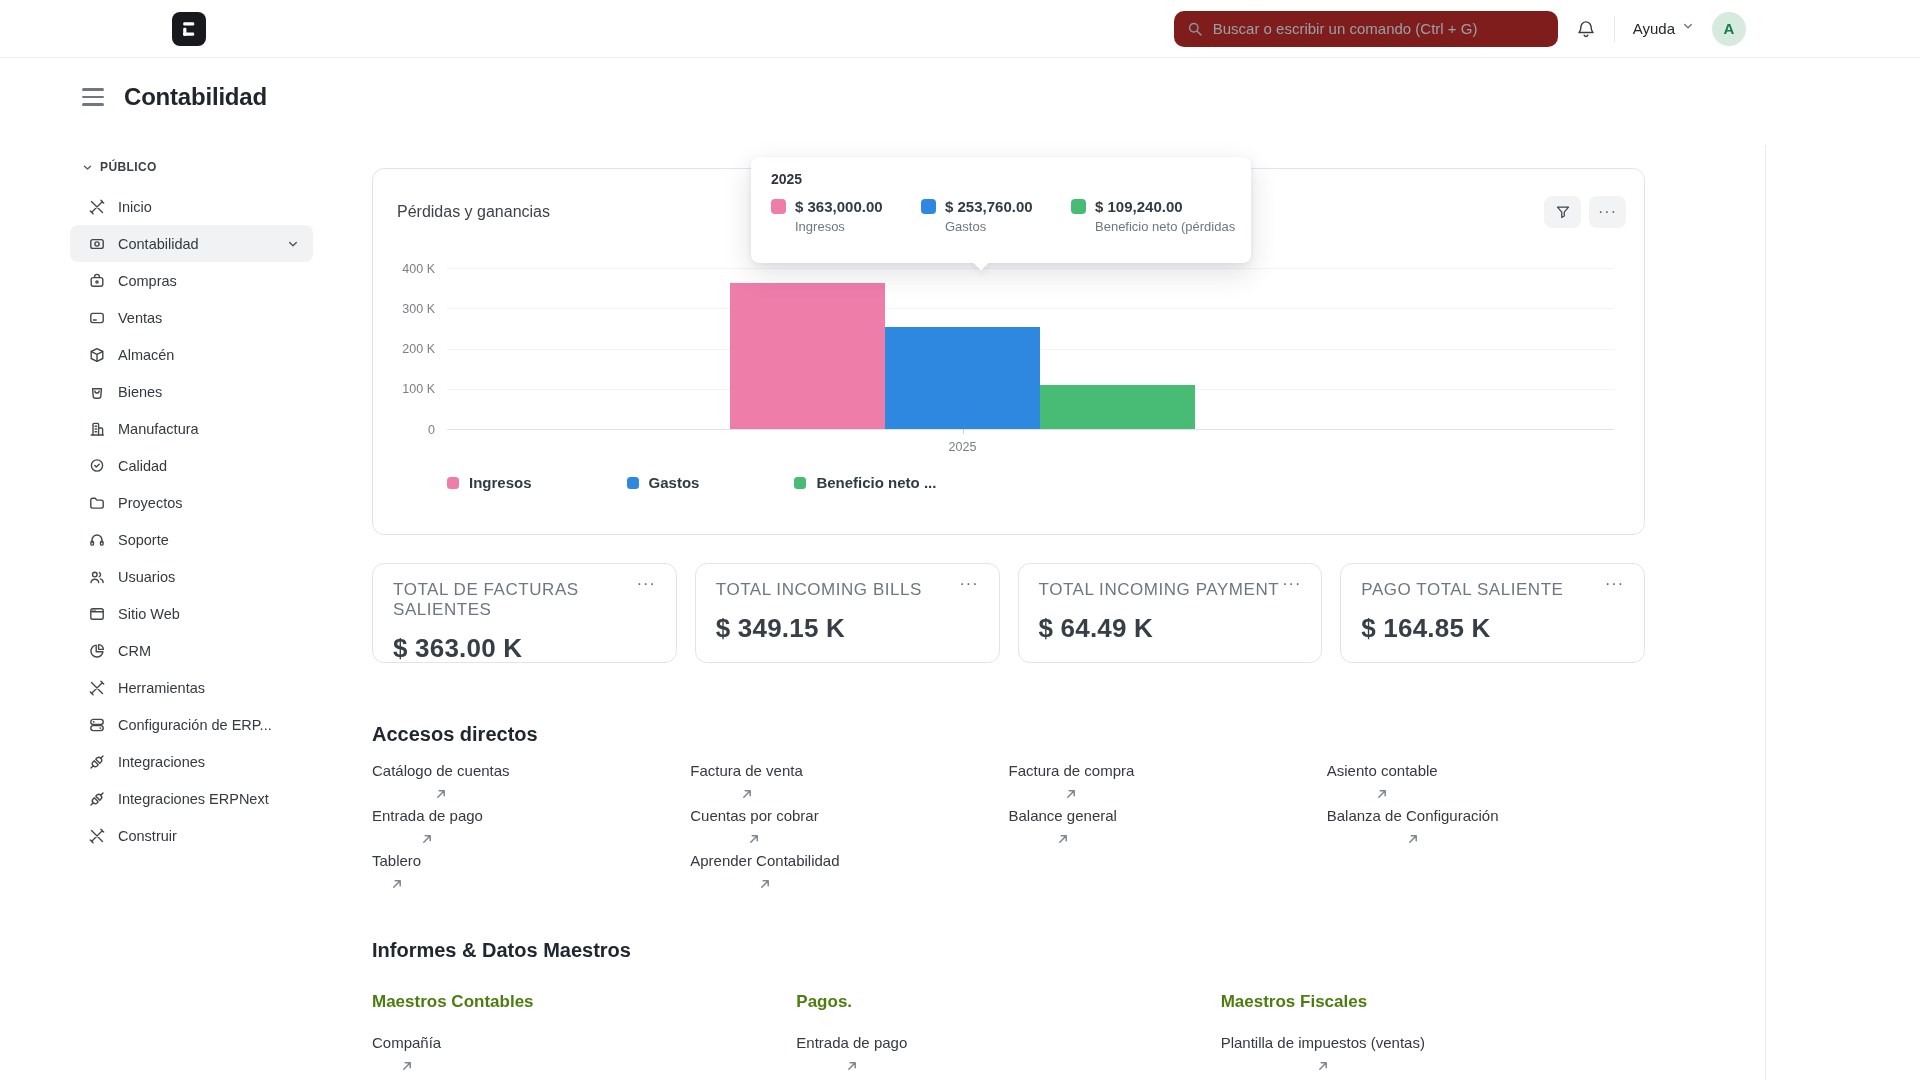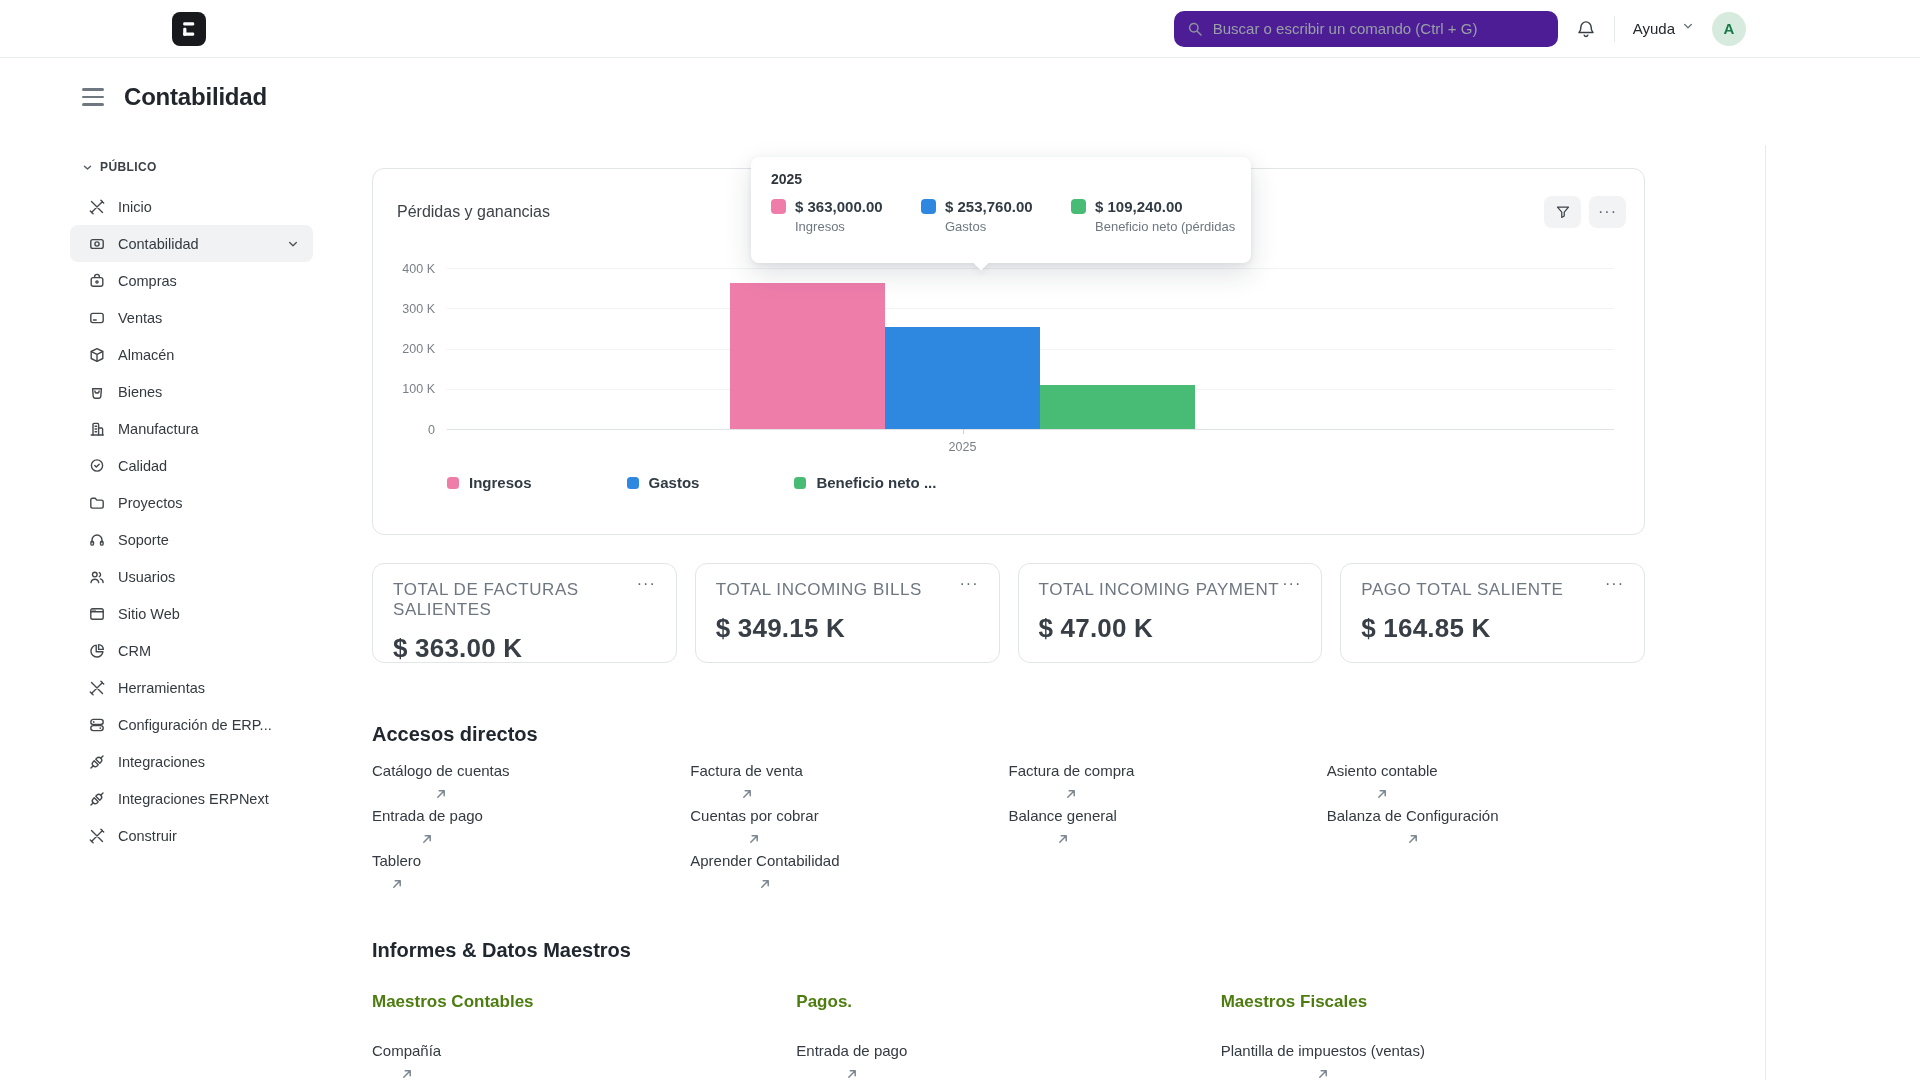--- a/index.html
+++ b/index.html
@@ -6,21 +6,21 @@
   html,body { width:1920px; height:1080px; overflow:hidden; background:#fff;
     font-family:"Liberation Sans","DejaVu Sans",sans-serif; color:#383838; }
   svg { display:block; }
 
   
   .navbar { height:58px; display:flex; align-items:center; padding:0 174px 0 172px;
     border-bottom:1px solid #ebedef; background:#fff; }
   .logo { width:34px; height:34px; border-radius:8px; background:#17191c;
     display:flex; align-items:center; justify-content:center; cursor:pointer; }
   .nav-right { margin-left:auto; display:flex; align-items:center; gap:18px; }
-  .searchbar { width:384px; height:36px; border-radius:10px; background:#4c1d95;
+  .searchbar { width:384px; height:36px; border-radius:10px; background:#7f1d1d;
     display:flex; align-items:center; gap:10px; padding:0 13px; color:#99a0a7;
     font-size:15px; cursor:text; }
   .nav-icon-btn { background:none; border:none; color:#383e44; cursor:pointer; display:flex; }
   .vdiv { width:1px; height:26px; background:#e5e8ea; }
   .help-btn { display:flex; align-items:flex-start; gap:7px; font-size:15px; color:#23282d;
     background:none; border:none; cursor:pointer; font-family:inherit; }
   .help-btn svg { color:#6b737b; }
   .avatar { width:34px; height:34px; border-radius:50%; background:#d6ebdd; color:#17794a;
     font-weight:700; font-size:15px; display:flex; align-items:center; justify-content:center;
     cursor:pointer; }
@@ -96,21 +96,21 @@
   
   .shortcuts { margin-top:60px; }
   .section-title { font-size:20px; font-weight:700; color:#21272e; }
   .shortcut-grid { display:grid; grid-template-columns:repeat(4,1fr); margin-top:12px; }
   .shortcut-cell { height:45px; display:flex; align-items:center; }
   .link { display:inline-flex; align-items:center; gap:9px; font-size:15px; color:#343a41; cursor:pointer;flex-direction:column; }
   .link svg { color:#7c8791; flex:none; }
   .reports { margin-top:46px; }
   .report-grid { display:grid; grid-template-columns:repeat(3,1fr); margin-top:30px; }
   .report-col-title { font-size:17px; font-weight:700; color:#4d7c0f; }
-  .report-item { margin-top:30px; }
+  .report-item { margin-top:22px; }
 
   .right-divider { position:fixed; left:1765px; top:145px; bottom:0; width:1px; background:#e8eaec; }
 </style>
 </head>
 <body>
 
 <header class="navbar">
   <div class="logo">
     <svg width="20" height="20" viewBox="0 0 20 20">
       <rect x="4.2" y="3.2" width="11" height="3.2" rx="1.2" fill="#fff"></rect>
@@ -445,21 +445,21 @@
       <span class="num-label">TOTAL INCOMING BILLS</span>
       <span class="dots">···</span>
     </div>
     <div class="num-value">$ 349.15 K</div>
   </div>
   <div class="num-card">
     <div class="num-head">
       <span class="num-label">TOTAL INCOMING PAYMENT</span>
       <span class="dots">···</span>
     </div>
-    <div class="num-value">$ 47.00 K</div>
+    <div class="num-value">$ 64.49 K</div>
   </div>
   <div class="num-card">
     <div class="num-head">
       <span class="num-label">PAGO TOTAL SALIENTE</span>
       <span class="dots">···</span>
     </div>
     <div class="num-value">$ 164.85 K</div>
   </div>
         </div>
 

